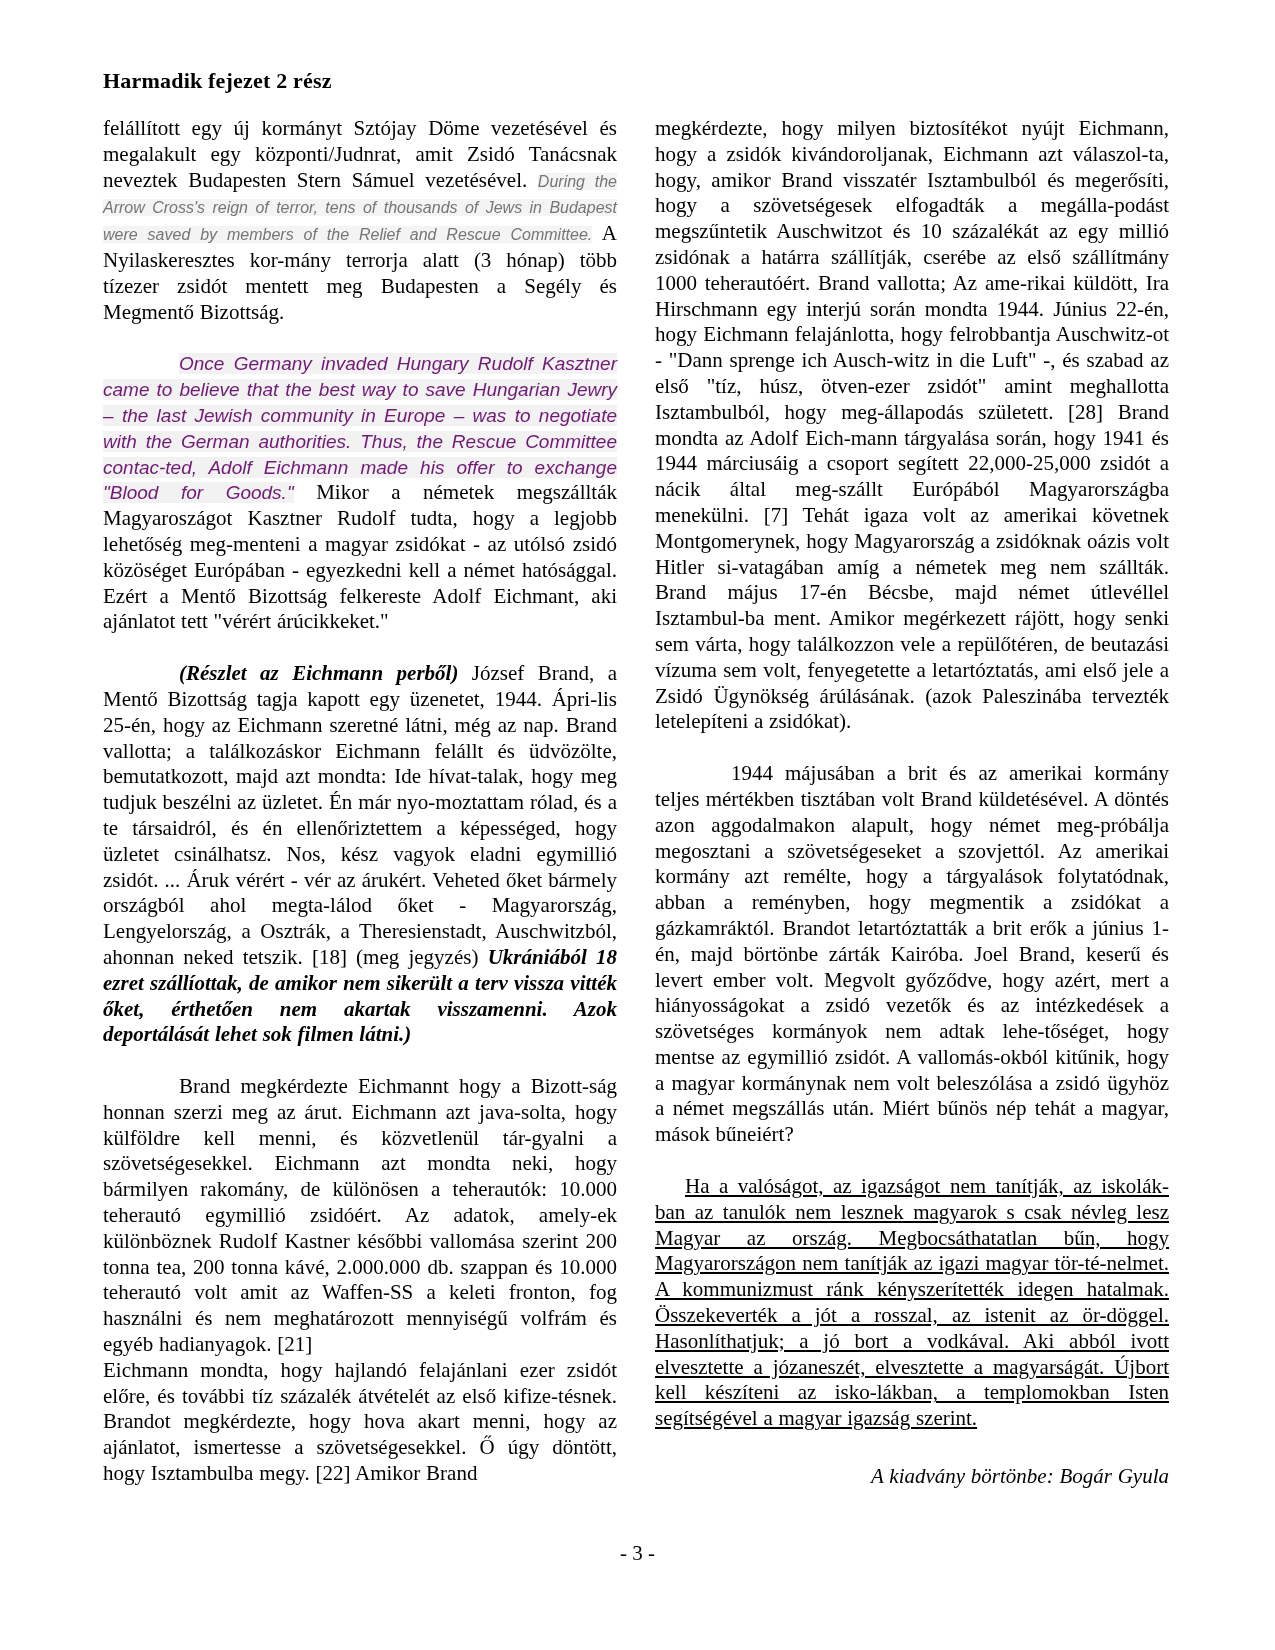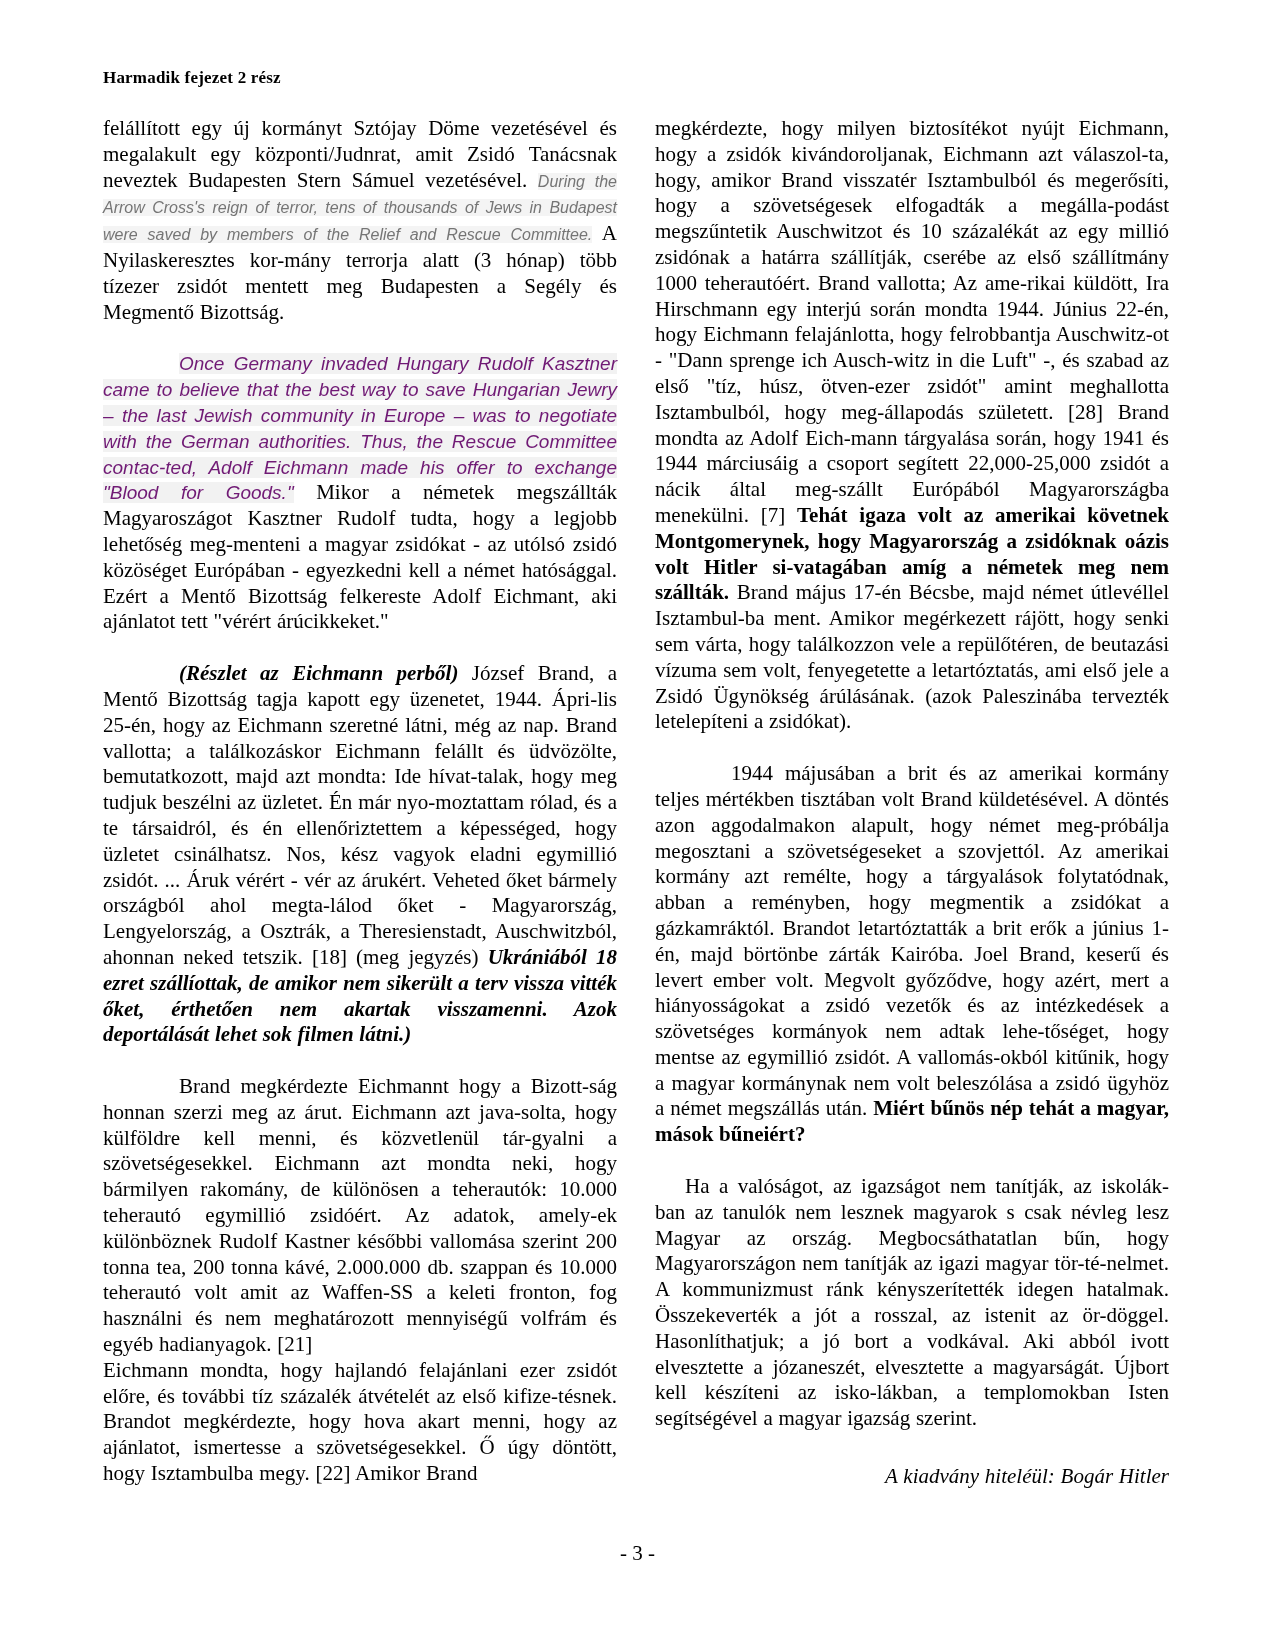--- a/index.html
+++ b/index.html
@@ -13,21 +13,21 @@
     height: 1650px;
     background: #ffffff;
     overflow: hidden;
     font-family: "Liberation Serif", serif;
     color: #000000;
   }
   .header {
     position: absolute;
     left: 103px;
     top: 68px;
-    font-size: 17px;
+    font-size: 22px;
     font-weight: bold;
     letter-spacing: 0.2px;
   }
   .columns {
     position: absolute;
     left: 103px;
     top: 116px;
     width: 1066px;
     display: flex;
     gap: 38px;
@@ -37,39 +37,39 @@
     flex: 0 0 514px;
   }
   .para {
     margin: 0 0 26px 0;
     font-size: 21px;
     line-height: 25.8px;
     text-align: justify;
     word-spacing: 0.5px;
   }
   .para.indent-normal { text-indent: 76px; }
-  .para.indent-small  { text-indent: 30px; }
+  .para.indent-small  { text-indent: 30px; text-decoration: underline; }
   .para.align-right   { text-align: right; }
   .para.signature     { margin-top: 32px; font-style: italic; }
   .run-en-gray {
     font-family: "Liberation Sans", sans-serif;
     font-style: italic;
     font-size: 16px;
     color: #757575;
     background: #f4f4f4;
   }
   .run-en-dark {
     font-family: "Liberation Sans", sans-serif;
     font-style: italic;
     font-size: 19px;
     color: #701a75;
     background: #f2f2f2;
   }
   .run-italic { font-style: italic; font-weight: bold; }
-  .run-bold   { font-weight: bold; }
+  .run-bold   { font-weight: normal; }
   .footer {
     position: absolute;
     left: 0;
     top: 1541px;
     width: 1275px;
     text-align: center;
     font-size: 21px;
   }
 </style>
 </head>
@@ -82,18 +82,18 @@
     <div class="col" id="col-left">
         <p class="para"><span>felállított egy új kormányt Sztójay Döme vezetésével és megalakult egy központi/Judnrat, amit Zsidó Tanácsnak neveztek Budapesten Stern Sámuel vezetésével. </span><span class="run-en-gray">During the Arrow Cross's reign of terror, tens of thousands of Jews in Budapest were saved by members of the Relief and Rescue Committee.</span><span> A Nyilaskeresztes kor-mány terrorja alatt (3 hónap) több tízezer zsidót mentett meg Budapesten a Segély és Megmentő Bizottság.</span></p>
         <p class="para indent-normal"><span class="run-en-dark">Once Germany invaded Hungary Rudolf Kasztner came to believe that the best way to save Hungarian Jewry – the last Jewish community in Europe – was to negotiate with the German authorities. Thus, the Rescue Committee contac-ted, Adolf Eichmann made his offer to exchange "Blood for Goods."</span><span> Mikor a németek megszállták Magyaroszágot Kasztner Rudolf tudta, hogy a legjobb lehetőség meg-menteni a magyar zsidókat - az utólsó zsidó közöséget Európában -  egyezkedni kell a német hatósággal. Ezért a Mentő Bizottság felkereste Adolf Eichmant, aki ajánlatot tett "vérért árúcikkeket."</span></p>
         <p class="para indent-normal"><span class="run-italic">(Részlet az Eichmann perből)</span><span> József Brand, a Mentő Bizottság tagja  kapott egy üzenetet, 1944. Ápri-lis 25-én, hogy az Eichmann  szeretné látni, még az nap. Brand vallotta; a találkozáskor Eichmann felállt és üdvözölte, bemutatkozott, majd azt mondta: Ide hívat-talak, hogy meg tudjuk beszélni az üzletet. Én már nyo-moztattam rólad, és a te társaidról, és én ellenőriztettem a képességed, hogy üzletet csinálhatsz. Nos, kész vagyok eladni egymillió zsidót. ... Áruk vérért - vér az árukért. Veheted őket bármely országból ahol megta-lálod őket - Magyarország, Lengyelország, a Osztrák, a Theresienstadt, Auschwitzból, ahonnan neked tetszik. [18] (meg jegyzés) </span><span class="run-italic">Ukrániából 18 ezret szállíottak, de amikor nem sikerült a terv vissza vitték őket, érthetően nem akartak visszamenni. Azok deportálását lehet sok filmen látni.)</span></p>
         <p class="para indent-normal"><span>Brand megkérdezte Eichmannt hogy a Bizott-ság honnan szerzi  meg az árut. Eichmann   azt java-solta, hogy külföldre kell menni, és közvetlenül tár-gyalni a szövetségesekkel. Eichmann azt mondta neki, hogy bármilyen rakomány, de különösen a teherautók: 10.000 teherautó egymillió zsidóért. Az adatok, amely-ek különböznek Rudolf Kastner későbbi vallomása szerint 200 tonna tea, 200 tonna kávé, 2.000.000 db. szappan és 10.000 teherautó volt amit  az Waffen-SS a keleti fronton, fog használni és nem meghatározott mennyiségű volfrám és egyéb hadianyagok. [21]</span><br><span>Eichmann mondta, hogy hajlandó felajánlani ezer zsidót előre, és további tíz százalék átvételét az első kifize-tésnek. Brandot megkérdezte, hogy hova akart menni, hogy az ajánlatot, ismertesse a szövetségesekkel. Ő úgy döntött, hogy Isztambulba megy. [22] Amikor Brand</span></p>
       </div>
     <div class="col" id="col-right">
         <p class="para"><span>megkérdezte, hogy milyen biztosítékot nyújt Eichmann, hogy a zsidók kivándoroljanak, Eichmann azt válaszol-ta, hogy, amikor Brand visszatér Isztambulból és megerősíti, hogy a szövetségesek elfogadták a megálla-podást megszűntetik Auschwitzot és 10 százalékát az egy millió zsidónak a határra szállítják, cserébe az első szállítmány 1000 teherautóért. Brand vallotta; Az ame-rikai küldött, Ira Hirschmann egy interjú során mondta 1944. Június 22-én, hogy Eichmann felajánlotta, hogy felrobbantja Auschwitz-ot - "Dann sprenge ich Ausch-witz in die Luft" -, és szabad az első "tíz, húsz, ötven-ezer zsidót" amint meghallotta Isztambulból, hogy meg-állapodás született. [28] Brand mondta az Adolf Eich-mann tárgyalása során, hogy 1941 és 1944 márciusáig a csoport segített 22,000-25,000 zsidót a nácik által meg-szállt Európából Magyarországba menekülni. [7] </span><span class="run-bold">Tehát igaza volt az amerikai követnek Montgomerynek, hogy Magyarország a zsidóknak oázis volt Hitler si-vatagában amíg a németek meg nem szállták.</span><span> Brand május 17-én Bécsbe, majd német útlevéllel Isztambul-ba ment. Amikor megérkezett rájött, hogy  senki sem várta, hogy találkozzon vele a repülőtéren, de beutazási vízuma sem volt, fenyegetette a letartóztatás, ami első jele a Zsidó Ügynökség árúlásának. (azok Paleszinába tervezték letelepíteni a zsidókat).</span></p>
         <p class="para indent-normal"><span>1944 májusában a brit és az amerikai kormány teljes mértékben tisztában volt Brand küldetésével. A döntés azon aggodalmakon alapult, hogy német meg-próbálja megosztani a szövetségeseket a szovjettól. Az amerikai kormány azt remélte, hogy a tárgyalások folytatódnak, abban a reményben, hogy megmentik a zsidókat a gázkamráktól. Brandot letartóztatták a brit erők a június 1-én, majd börtönbe zárták Kairóba. Joel Brand, keserű és levert ember volt. Megvolt győződve, hogy azért, mert a hiányosságokat a zsidó vezetők és az intézkedések a szövetséges kormányok nem adtak lehe-tőséget, hogy mentse az egymillió zsidót. A vallomás-okból kitűnik, hogy a magyar kormánynak nem volt beleszólása a zsidó ügyhöz a német megszállás után. </span><span class="run-bold">Miért bűnös nép tehát a magyar, mások bűneiért?</span></p>
         <p class="para indent-small"><span>Ha a valóságot, az igazságot nem tanítják, az iskolák-ban az tanulók nem lesznek magyarok s csak névleg lesz Magyar az ország. Megbocsáthatatlan bűn, hogy Magyarországon nem tanítják az igazi magyar tör-té-nelmet. A kommunizmust ránk kényszerítették idegen hatalmak. Összekeverték a jót a rosszal, az istenit az ör-döggel. Hasonlíthatjuk; a jó bort a vodkával. Aki abból ivott elvesztette a józaneszét, elvesztette a magyarságát. Újbort kell készíteni az isko-lákban, a templomokban Isten segítségével a magyar igazság szerint.</span></p>
-        <p class="para align-right signature"><span>A kiadvány hiteléül: Bogár Hitler</span></p>
+        <p class="para align-right signature"><span>A kiadvány börtönbe: Bogár Gyula</span></p>
       </div>
   </div>
 
   <div class="footer">- 3 -</div>
 </div>
 
 </body></html>

